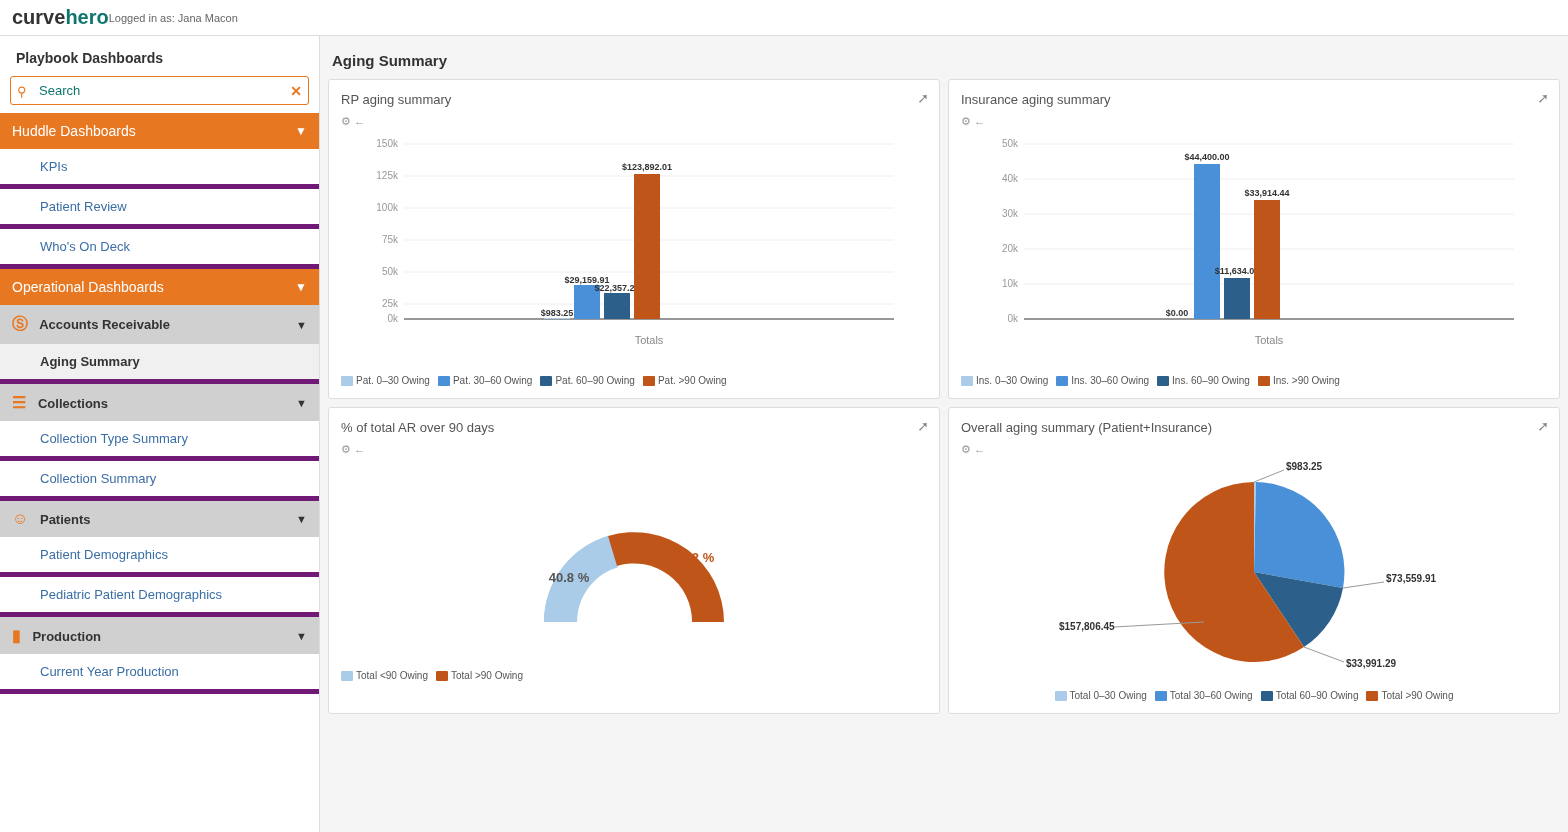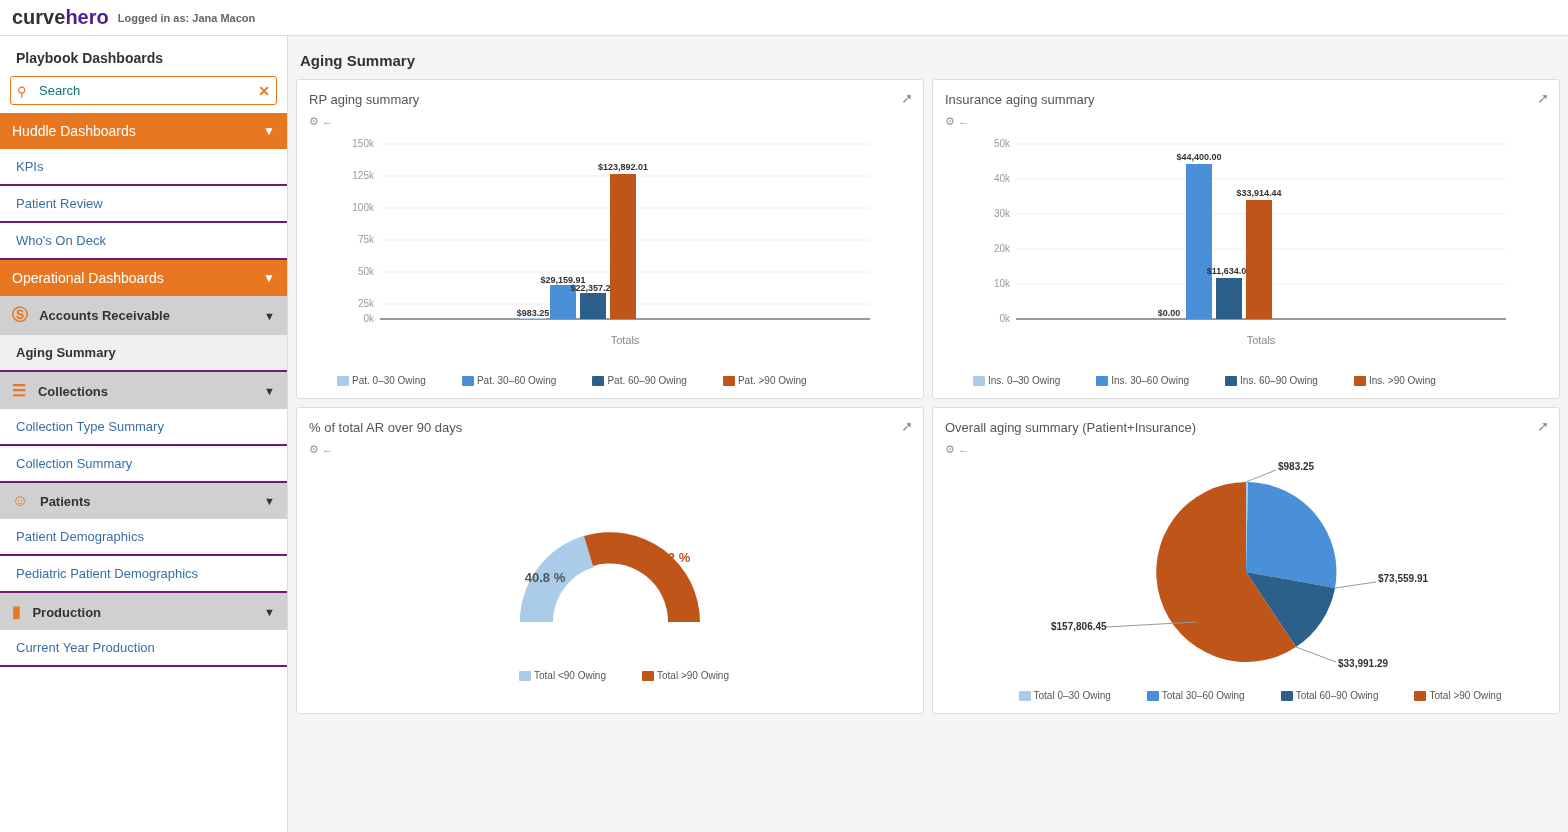--- a/index.html
+++ b/index.html
@@ -10,29 +10,29 @@
       background: #fff;
       height: 36px;
       display: flex;
       align-items: center;
       padding: 0 12px;
       border-bottom: 1px solid #ddd;
       flex-shrink: 0;
     }
     #topbar .logo { font-size: 20px; font-weight: bold; color: #333; }
     #topbar .logo span.curve { color: #333; }
-    #topbar .logo span.hero { color: #4c1d95; }
-    #topbar .logged-in { font-size: 11px; color: #666; margin-left: 9px; font-weight: bold; }
+    #topbar .logo span.hero { color: #0f766e; }
+    #topbar .logged-in { font-size: 11px; color: #666; margin-left: 0; }
 
     
     #main { display: flex; flex: 1; overflow: hidden; }
 
     
     #sidebar {
-      width: 288px;
+      width: 320px;
       background: #fff;
       border-right: 1px solid #ddd;
       display: flex;
       flex-direction: column;
       overflow-y: auto;
       flex-shrink: 0;
     }
     .sidebar-title {
       padding: 14px 16px 10px;
       font-size: 14px;
@@ -79,25 +79,25 @@
       font-size: 14px;
       font-weight: normal;
       display: flex;
       align-items: center;
       justify-content: space-between;
       cursor: pointer;
     }
     .sidebar-section-header .chevron { font-size: 12px; }
 
     .sidebar-item {
-      padding: 10px 16px 10px 16px;
+      padding: 10px 16px 10px 40px;
       color: #3a6ea5;
       cursor: pointer;
       font-size: 13px;
-      border-bottom: 2px solid #701a75;
+      border-bottom: 5px solid #701a75;
     }
     .sidebar-item.active { background: #f0f0f0; font-weight: bold; color: #333; }
 
     .sidebar-subsection-header {
       background: #d0d0d0;
       color: #333;
       padding: 9px 12px;
       font-size: 13px;
       font-weight: bold;
       display: flex;
@@ -160,21 +160,20 @@
       flex-wrap: wrap;
       gap: 8px;
       margin-top: 8px;
       font-size: 10px;
       color: #555;
     }
     .legend-item {
       display: flex;
       align-items: center;
       gap: 3px;
-      margin-left: 28px;
     }
     .legend-dot {
       width: 12px;
       height: 10px;
       border-radius: 1px;
       flex-shrink: 0;
     }
 
     
     .pie-area {
@@ -390,21 +389,21 @@
 
               <circle cx="160" cy="160" r="57" fill="white"></circle>
 
               <rect x="60" y="160" width="220" height="40" fill="white"></rect>
             </g>
 
             <text x="95" y="120" font-size="13" fill="#555" font-weight="bold" text-anchor="middle">40.8 %</text>
             <text x="220" y="100" font-size="13" fill="#c0551a" font-weight="bold" text-anchor="middle">59.2 %</text>
           </svg>
         </div>
-        <div class="legend" style="justify-content:center;">
+        <div class="legend" style="justify-content:flex-start;">
           <div class="legend-item">
             <div class="legend-dot" style="background:#aacce8;"></div>
             <span>Total &lt;90 Owing</span>
           </div>
           <div class="legend-item">
             <div class="legend-dot" style="background:#c0551a;"></div>
             <span>Total &gt;90 Owing</span>
           </div>
         </div>
       </div>

